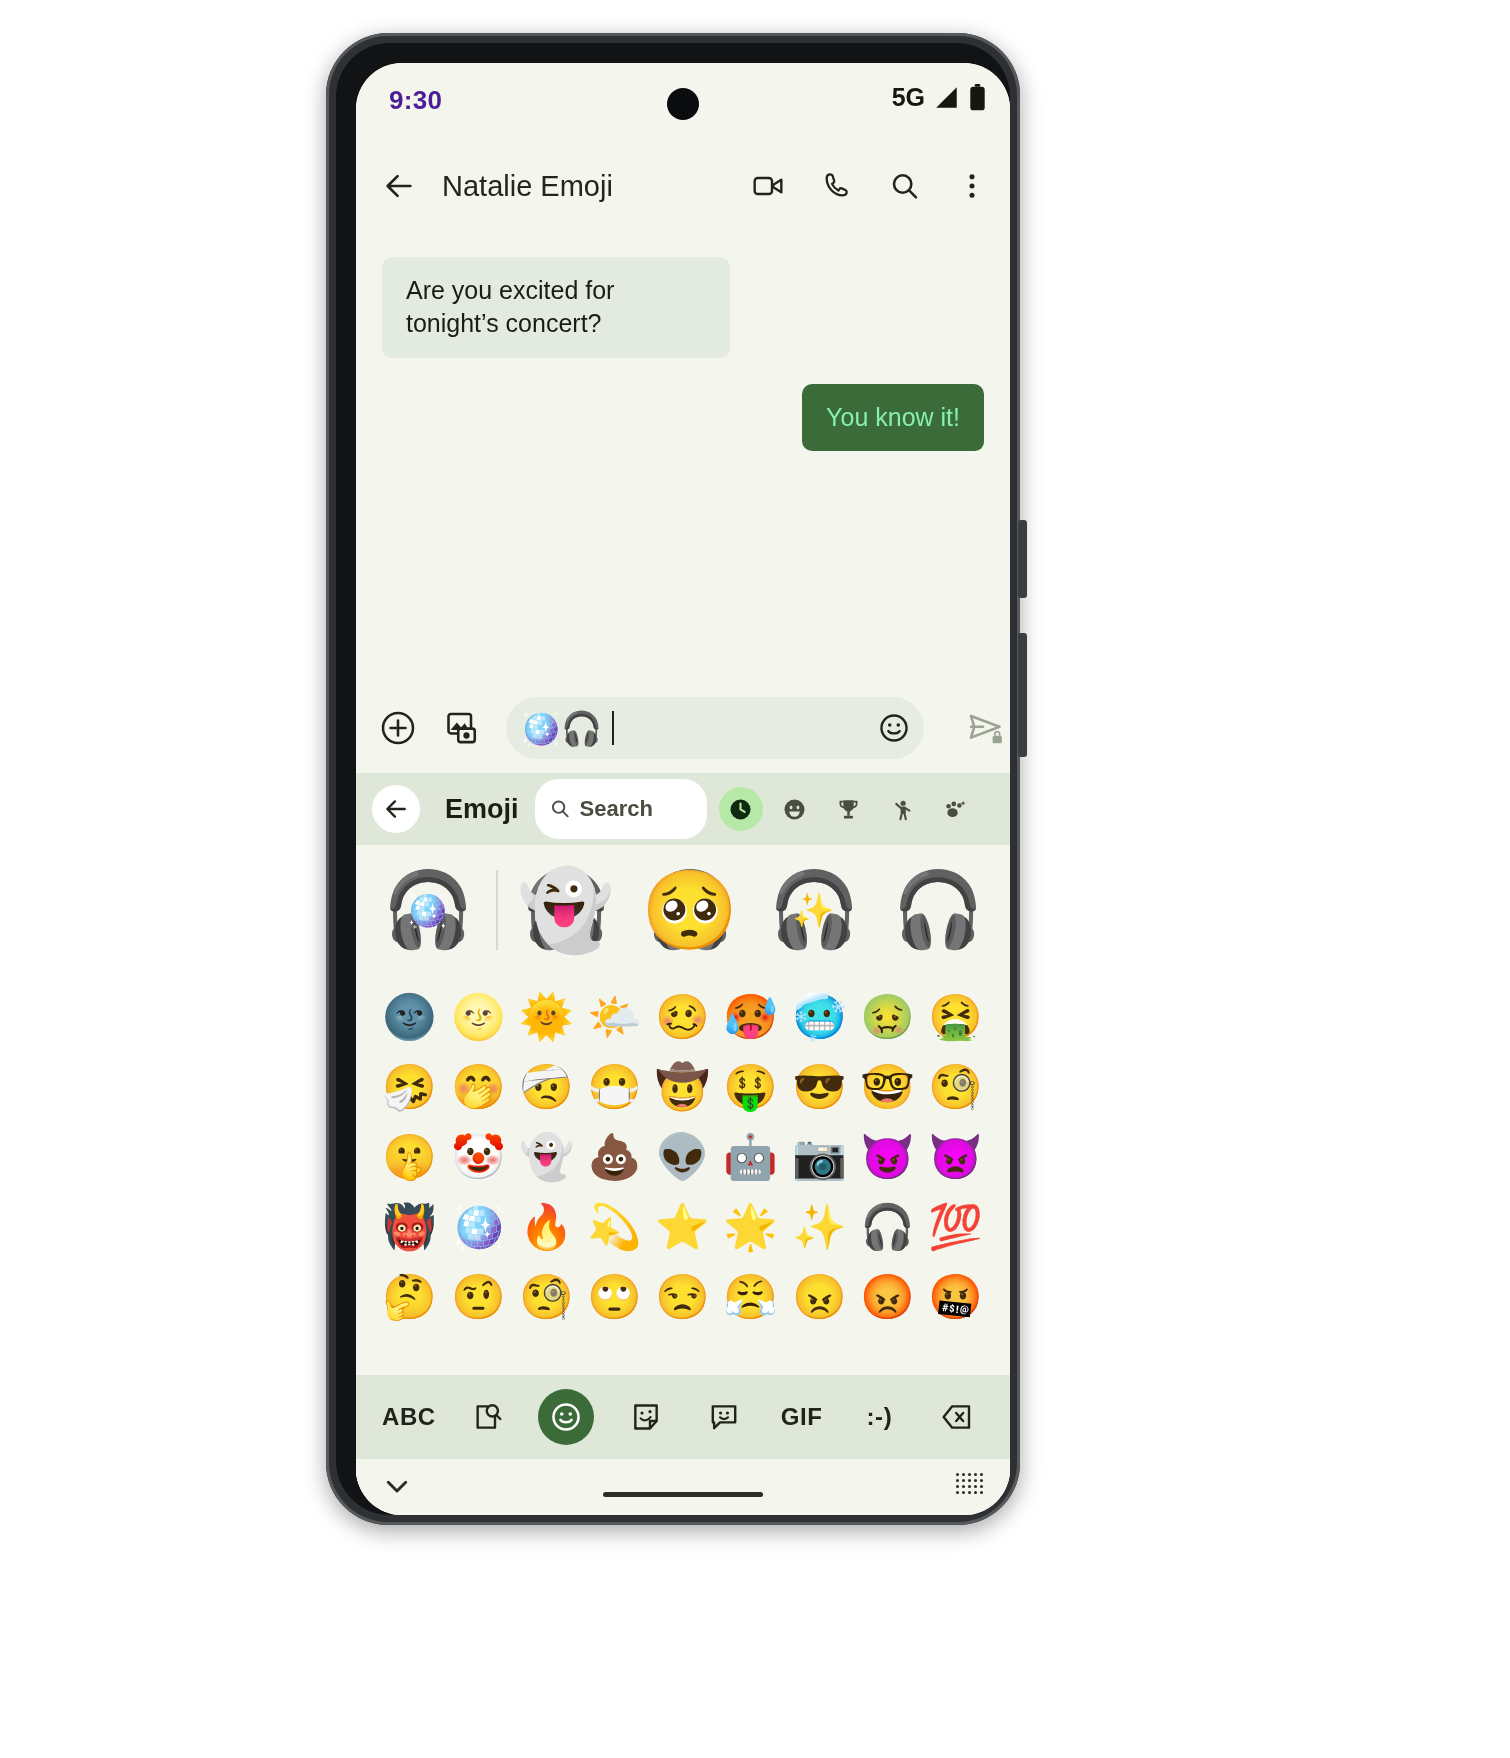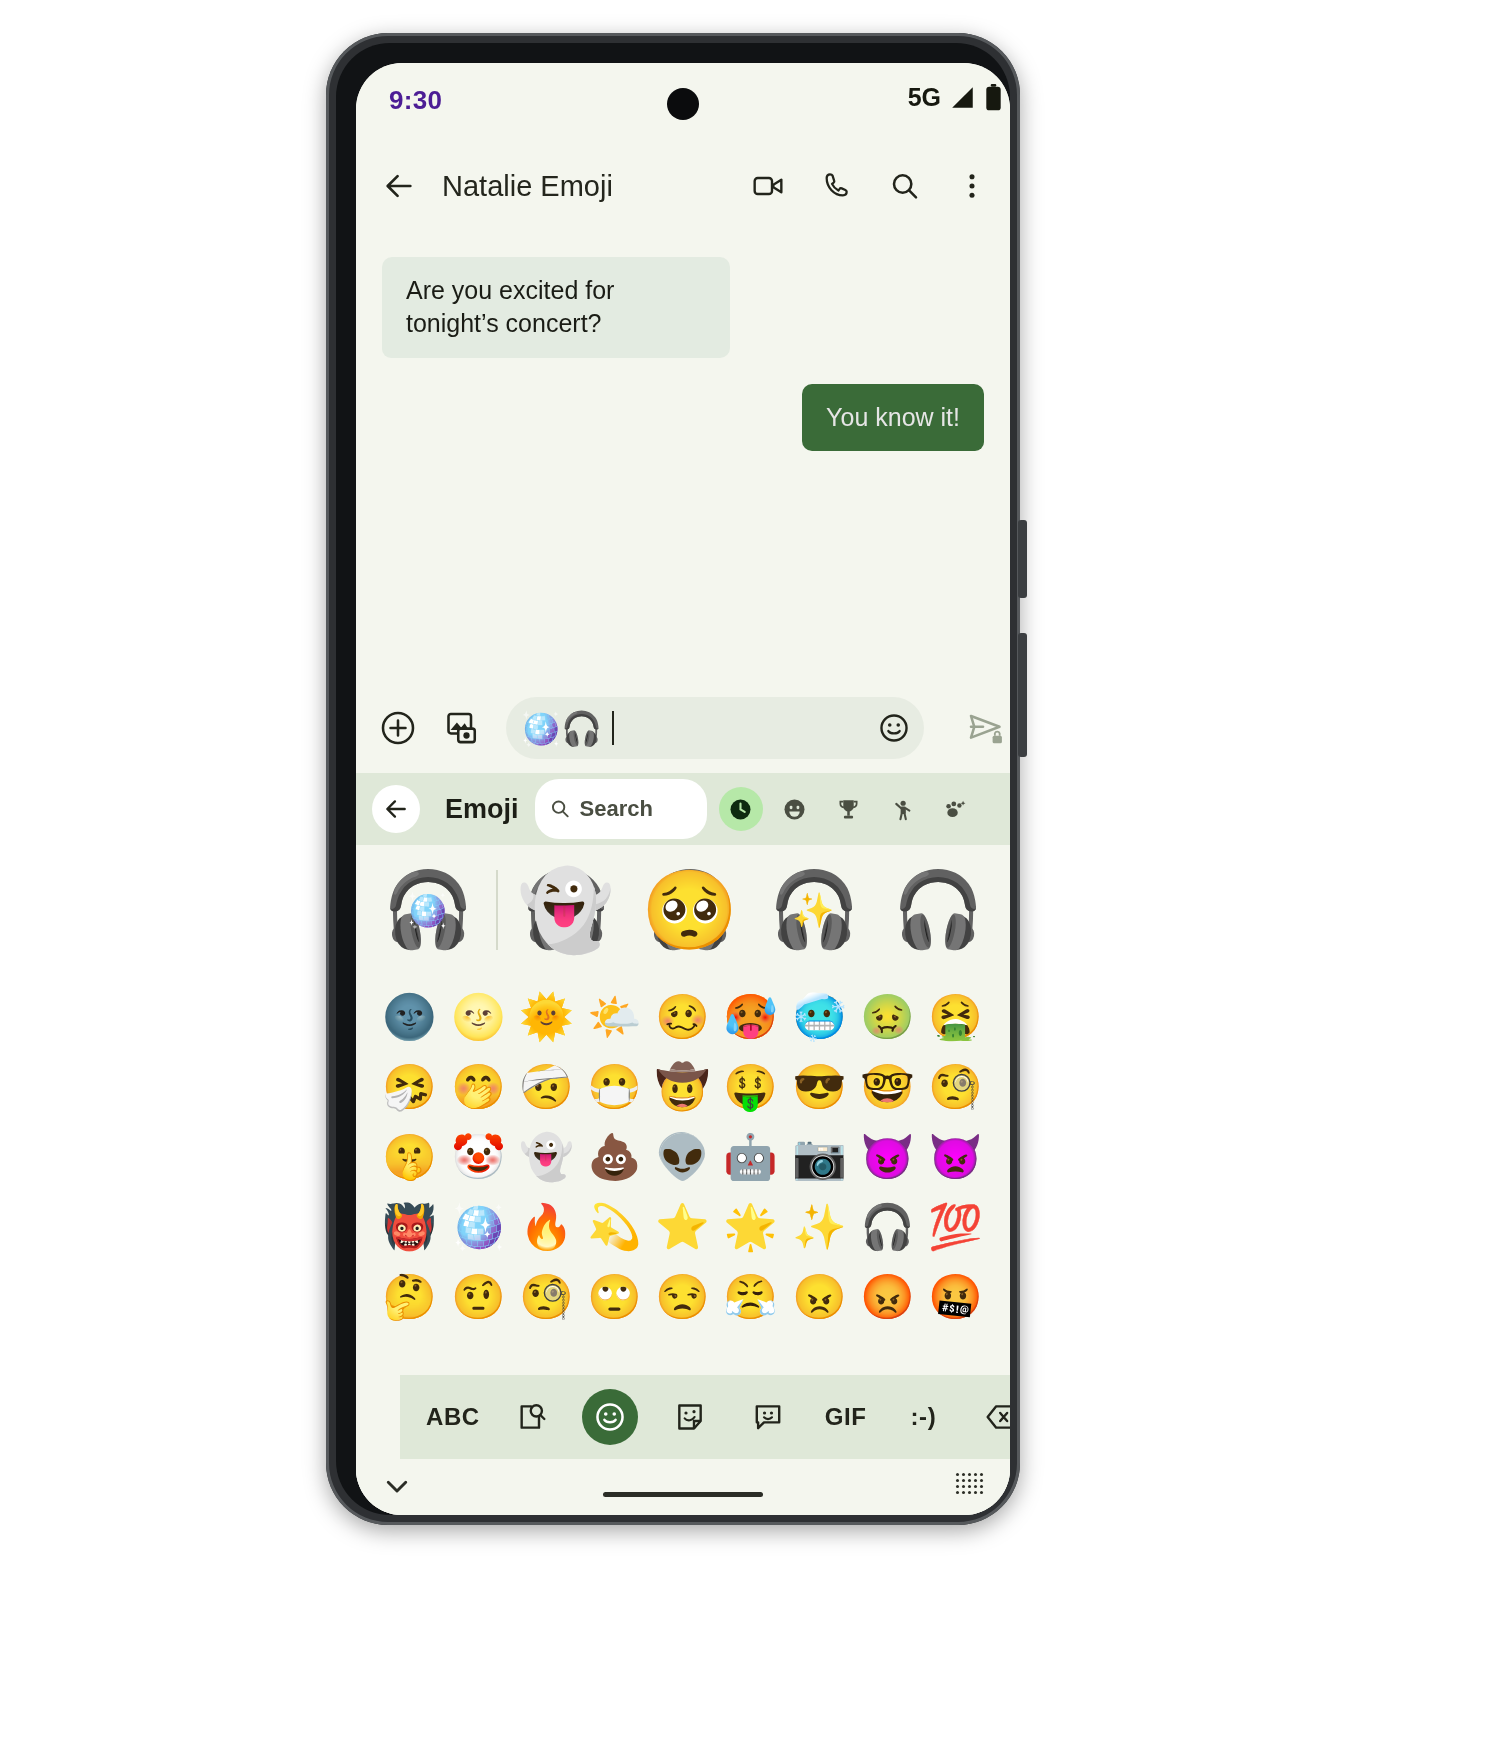--- a/index.html
+++ b/index.html
@@ -45,21 +45,21 @@
   }
   #status-time{
     position:absolute;left:33px;top:22px;
     font-size:26px;font-weight:700;color:#4c1d95;letter-spacing:.3px;
   }
   #camera-punch{
     position:absolute;left:311px;top:25px;width:32px;height:32px;
     border-radius:50%;background:#0b0c0d;
   }
   #status-right{
-    position:absolute;right:8px;top:20px;
+    position:absolute;right:24px;top:20px;
     display:flex;align-items:center;gap:8px;
   }
   #status-5g{font-size:25px;font-weight:700;color:#16180f;}
   #signal-icon{width:28px;height:26px;}
   #battery-icon{width:17px;height:27px;}
 
   
   #app-bar{
     position:absolute;left:0;top:78px;width:654px;height:90px;
     background:#f4f6ee;display:flex;align-items:center;
@@ -80,21 +80,21 @@
     text-align:center;font-size:21px;color:#55594c;margin-top:30px;
   }
   .bubble-row{display:flex;padding:0 26px;margin-top:26px;}
   .bubble-row.out{justify-content:flex-end;}
   .bubble{
     max-width:300px;border-radius:10px;padding:17px 24px;
     font-size:25px;line-height:1.33;
   }
   .bubble.in{background:#e3ebe1;color:#1a1c15;border-bottom-left-radius:9px;}
   .bubble.in.last{border-radius:26px;}
-  .bubble.out{background:#3a6b38;color:#e5e5e5;border-bottom-right-radius:9px;}
+  .bubble.out{background:#3a6b38;color:#86efac;border-bottom-right-radius:9px;}
 
   
   #compose-bar{
     position:absolute;left:0;top:620px;width:654px;height:90px;
     background:#f4f6ee;display:flex;align-items:center;
   }
   #plus-icon{margin-left:24px;width:36px;height:36px;cursor:pointer;}
   #gallery-icon{margin-left:28px;width:36px;height:36px;cursor:pointer;}
   #compose-field{
     margin-left:26px;margin-right:18px;flex:1;height:62px;
@@ -172,21 +172,21 @@
   }
   .emoji-cell{
     font-size:44px;line-height:64px;height:64px;text-align:center;cursor:pointer;
     user-select:none;
   }
 
   
   #kb-toolbar{
     position:absolute;left:0;bottom:56px;width:654px;height:84px;
     background:#dfe8d8;display:flex;align-items:center;justify-content:space-around;
-    padding:0 14px;box-sizing:border-box;margin-left:44px;
+    padding:0 14px;box-sizing:border-box;
   }
   .kb-btn{
     display:flex;align-items:center;justify-content:center;cursor:pointer;
     width:52px;height:52px;
   }
   .kb-btn.pill{background:#3a6b38;border-radius:50%;width:56px;height:56px;}
   .kb-btn svg{width:32px;height:32px;}
   .kb-btn .txt{font-size:24px;font-weight:700;color:#22241b;letter-spacing:.6px;}
 
   

